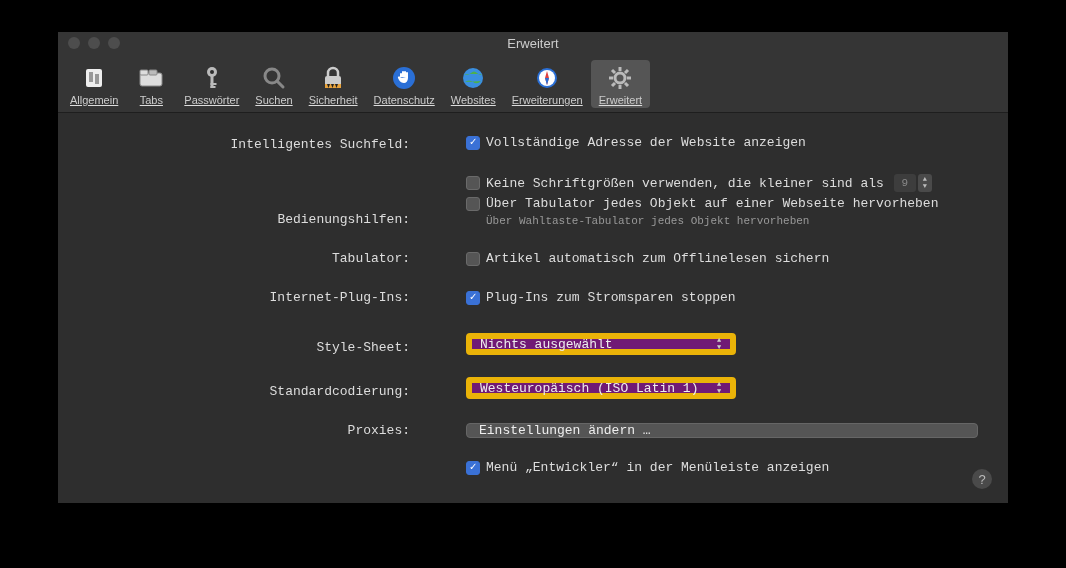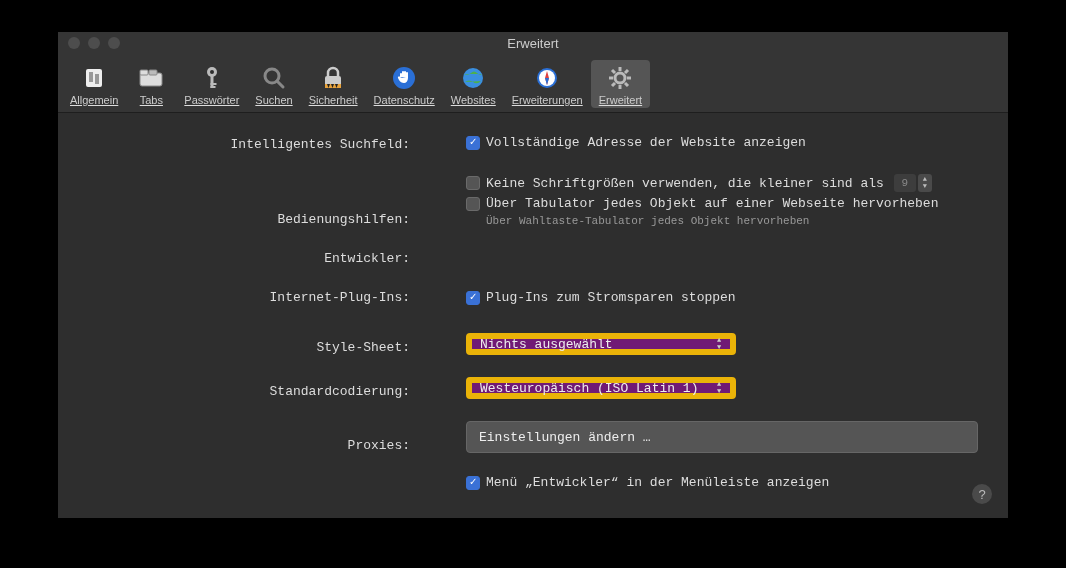--- a/index.html
+++ b/index.html
@@ -105,21 +105,21 @@
     position: relative; color: #eee; font-size: 13px;
     width: 270px;
   }
   .popup .arrows {
     position: absolute; right: 4px; top: 2px; bottom: 2px; width: 14px;
     display: flex; flex-direction: column; align-items: center; justify-content: center;
     font-size: 7px; line-height: 7px; color: #ccc;
   }
   .btn {
     background: #555; border: 1px solid #666; border-radius: 4px;
-    height: 32px; padding: 0 12px; display: inline-flex; align-items: center;
+    height: 15px; padding: 0 12px; display: inline-flex; align-items: center;
     color: #eee; font-size: 13px;
   }
   .help {
     position: absolute; right: 16px; bottom: 14px;
     width: 20px; height: 20px; border-radius: 50%;
     background: #4a4a4a; color: #bbb; font-size: 13px;
     display: flex; align-items: center; justify-content: center;
   }
 </style>
 </head>
@@ -266,21 +266,27 @@
         </div>
         <div class="chk-line">
           <span class="chk"></span>
           <span>Über Tabulator jedes Objekt auf einer Webseite hervorheben</span>
         </div>
         <div class="subtext">Über Wahltaste-Tabulator jedes Objekt hervorheben</div>
       </div>
     </div>
 
     <div class="row gap-above">
-      <div class="label-col">Entwickler:</div>
+      <div class="label-col">Tabulator:</div>
+      <div class="ctrl-col">
+        <div class="chk-line">
+          <span class="chk"></span>
+          <span>Artikel automatisch zum Offlinelesen sichern</span>
+        </div>
+      </div>
     </div>
 
     <div class="row gap-above">
       <div class="label-col">Internet-Plug-Ins:</div>
       <div class="ctrl-col">
         <div class="chk-line">
           <span class="chk checked"></span>
           <span>Plug-Ins zum Stromsparen stoppen</span>
         </div>
       </div>

